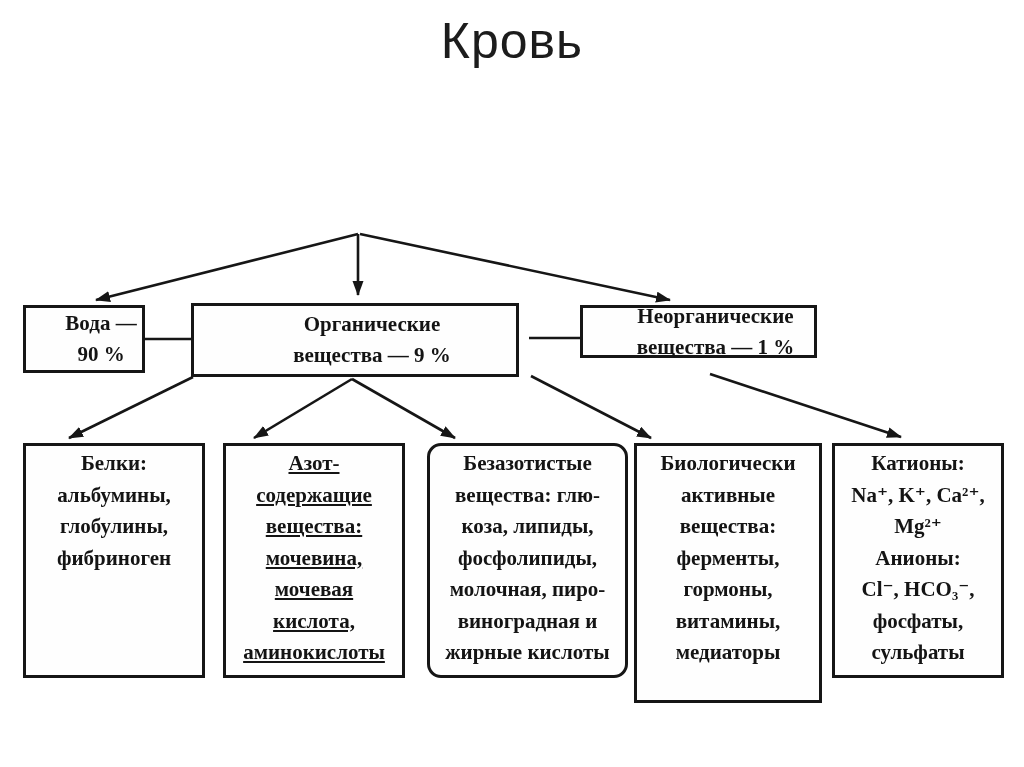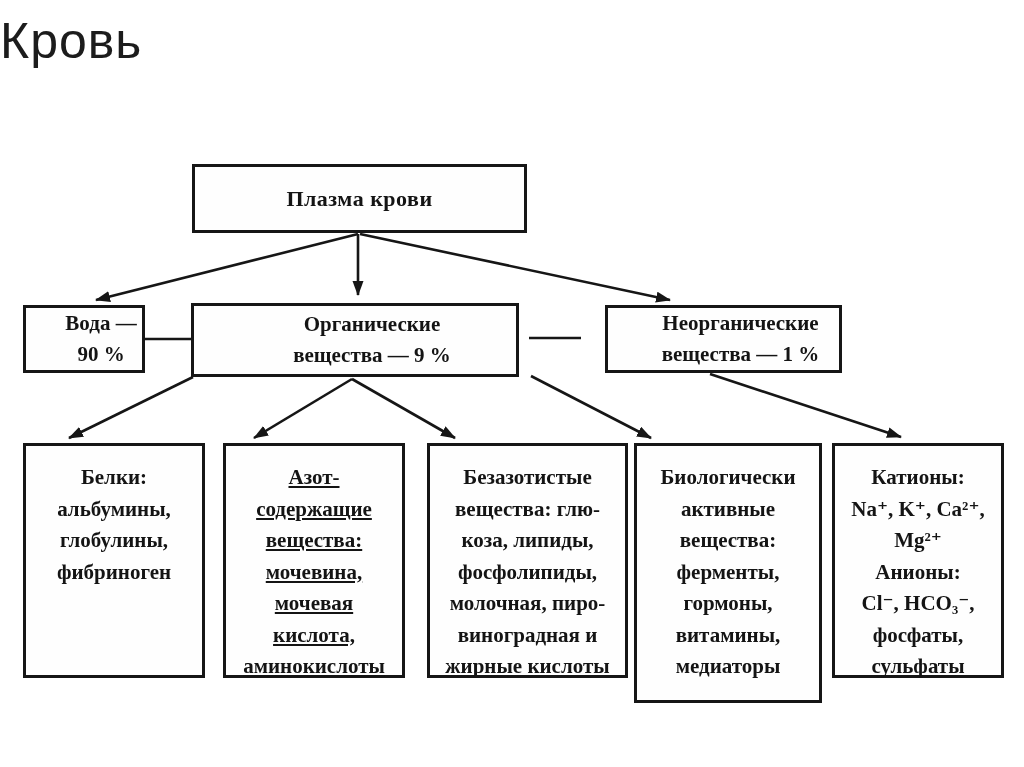--- a/index.html
+++ b/index.html
@@ -10,20 +10,21 @@
     background: #ffffff;
     overflow: hidden;
     font-family: "Liberation Serif", "DejaVu Serif", serif;
     color: #141414;
   }
   .title {
     position: absolute;
     top: 12px;
     left: 0;
     width: 100%;
+    text-align: center;
     font-family: "Liberation Sans", "DejaVu Sans", sans-serif;
     font-weight: 400;
     font-size: 50px;
     letter-spacing: 1px;
     color: #1c1c1c;
   }
   .wires {
     position: absolute;
     left: 0; top: 0;
     width: 1024px; height: 767px;
@@ -36,28 +37,28 @@
     border: 3px solid #161616;
     background: #fefefe;
     display: flex;
     justify-content: center;
     text-align: center;
     font-weight: bold;
   }
   .node .box-text { white-space: pre-line; }
   .mid { align-items: center; font-size: 21px; line-height: 31px; padding-left: 34px; }
   .root { align-items: center; font-size: 22px; line-height: 26px; letter-spacing: 0.5px; }
-  .leaf { align-items: flex-start; padding-top: 16px; font-size: 21px; line-height: 31.5px; }
+  .leaf { align-items: flex-start; padding-top: 2px; font-size: 21px; line-height: 31.5px; }
   .node-plasma      { left: 192px; top: 164px; width: 335px; height: 69px; }
   .node-water       { left: 23px;  top: 305px; width: 122px; height: 68px; }
   .node-organic     { left: 191px; top: 303px; width: 328px; height: 74px; }
-  .node-inorganic   { left: 605px; top: 305px; width: 237px; height: 68px; }
+  .node-inorganic   { left: 580px; top: 305px; width: 237px; height: 53px; }
   .node-proteins    { left: 23px;  top: 443px; width: 182px; height: 235px; }
   .node-nitrogenous { left: 223px; top: 443px; width: 182px; height: 235px; text-decoration: underline; }
-  .node-nonnitro    { left: 427px; top: 443px; width: 201px; height: 235px; }
+  .node-nonnitro    { left: 427px; top: 443px; width: 201px; height: 235px; border-radius: 14px; }
   .node-bioactive   { left: 634px; top: 443px; width: 188px; height: 260px; }
   .node-ions        { left: 832px; top: 443px; width: 172px; height: 235px; }
 </style>
 </head>
 <body>
 
 <div class="stage">
 
   <div class="title">Кровь</div>
 
@@ -72,23 +73,20 @@
     <line x1="360" y1="234" x2="670" y2="300" marker-end="url(#ah)"></line>
     <line x1="193" y1="377" x2="69" y2="438" marker-end="url(#ah)"></line>
     <line x1="352" y1="379" x2="254" y2="438" marker-end="url(#ah)"></line>
     <line x1="352" y1="379" x2="455" y2="438" marker-end="url(#ah)"></line>
     <line x1="531" y1="376" x2="651" y2="438" marker-end="url(#ah)"></line>
     <line x1="710" y1="374" x2="901" y2="437" marker-end="url(#ah)"></line>
     <line x1="145" y1="339" x2="192" y2="339"></line>
     <line x1="529" y1="338" x2="581" y2="338"></line>
   </svg>
 
-  <div class="node root node-plasma">
-    <span class="box-text">Плазма крови</span>
-  </div>
 
   <div class="node mid node-water">
     <span class="box-text">Вода —
 90 %</span>
   </div>
 
   <div class="node mid node-organic">
     <span class="box-text">Органические
 вещества — 9 %</span>
   </div>

